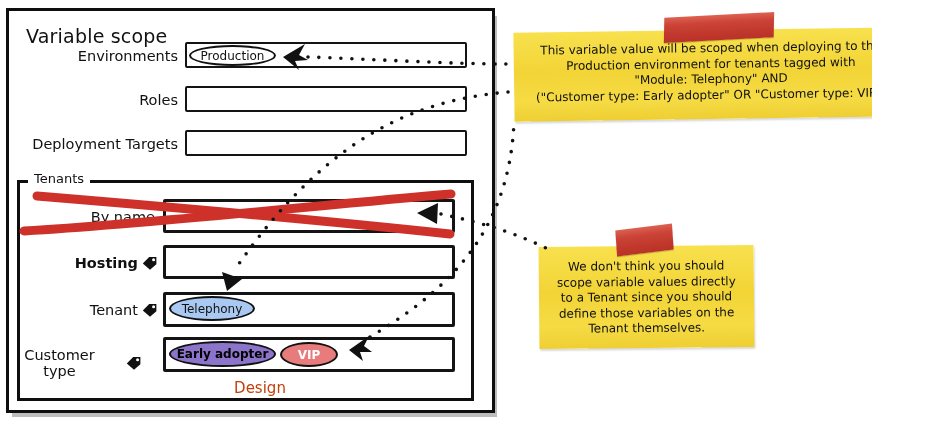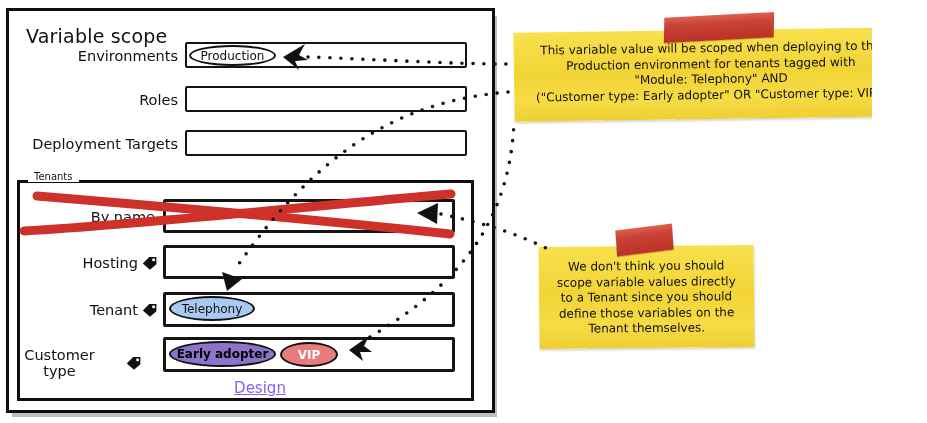--- a/index.html
+++ b/index.html
@@ -22,37 +22,37 @@
   .wf-input {
     position:absolute; background:#fff; border:2.5px solid #141414; border-radius:2px;
   }
   .tenant-input { border-width:3px; }
   .group-box {
     position:absolute; left:17px; top:180px; width:457px; height:221px;
     border:3px solid #0e0e0e; background:#fff;
   }
   .group-legend {
     position:absolute; left:28px; top:171px; background:#fff; padding:0 6px;
-    font-size:10px; z-index:2;
+    font-size:13px; z-index:2;
   }
   
   .chip {
     position:absolute; border:2.5px solid #111; border-radius:50%;
     display:flex; align-items:center; justify-content:center;
     font-size:12px; line-height:1;
   }
   .chip-production { left:189px; top:45px; width:87px; height:21px; background:#fff; border-width:2px; }
   .chip-telephony  { left:169px; top:296px; width:86px; height:25px; background:#a9c9f2; }
   .chip-early     { left:169px; top:341px; width:107px; height:26px; background:#8b74ca; color:#000000; font-weight:bold; }
   .chip-vip       { left:280px; top:342px; width:58px; height:25px; background:#e87c7c; color:#fff; font-weight:bold; }
   .tag-icon-svg { flex:0 0 auto; }
   
   .design-link {
     position:absolute; left:200px; top:379px; width:120px; text-align:center;
-    font-size:15px; color:#8b5cf6; text-decoration:underline; cursor:pointer;
+    font-size:15px; color:#c2410c; cursor:pointer;
   }
   
   .sticky-note {
     position:absolute; z-index:2;
     background:linear-gradient(180deg,#f8e14e 0%, #f2d436 45%, #f6db44 78%, #eecf33 100%);
     box-shadow:1px 2px 2px rgba(0,0,0,.15);
     display:flex; align-items:flex-start; justify-content:center;
   }
   .note-1 { left:514px; top:30px; width:394px; height:89px; transform:rotate(-0.8deg); }
   .note-2 { left:539px; top:246px; width:215px; height:102px; transform:rotate(-0.5deg); }
@@ -102,21 +102,21 @@
   <div class="wf-input" style="left:185px; top:130px; width:282px; height:26px;"></div>
 
   <div class="group-box"></div>
   <div class="group-legend">Tenants</div>
 
   <div class="field-label" style="left:55px; top:209px; width:100px;">
     <span>By name</span>
   </div>
   <div class="wf-input tenant-input" style="left:163px; top:199px; width:292px; height:34px;"></div>
 
-  <div class="field-label" style="left:55px; top:255px; width:103px;">
+  <div class="field-label" style="left:55px; top:255px; width:103px;font-weight:bold;">
     <span>Hosting</span>
     <svg class="tag-icon-svg" width="16" height="14" viewBox="0 0 20 17">
       <path d="M1,9 L9,1 h9 v9 l-8,7 z" fill="#111"></path>
       <circle cx="14.5" cy="4.5" r="1.9" fill="#fff"></circle>
     </svg>
   </div>
   <div class="wf-input tenant-input" style="left:163px; top:245px; width:292px; height:34px;"></div>
 
   <div class="field-label" style="left:55px; top:302px; width:103px;">
     <span>Tenant</span>

